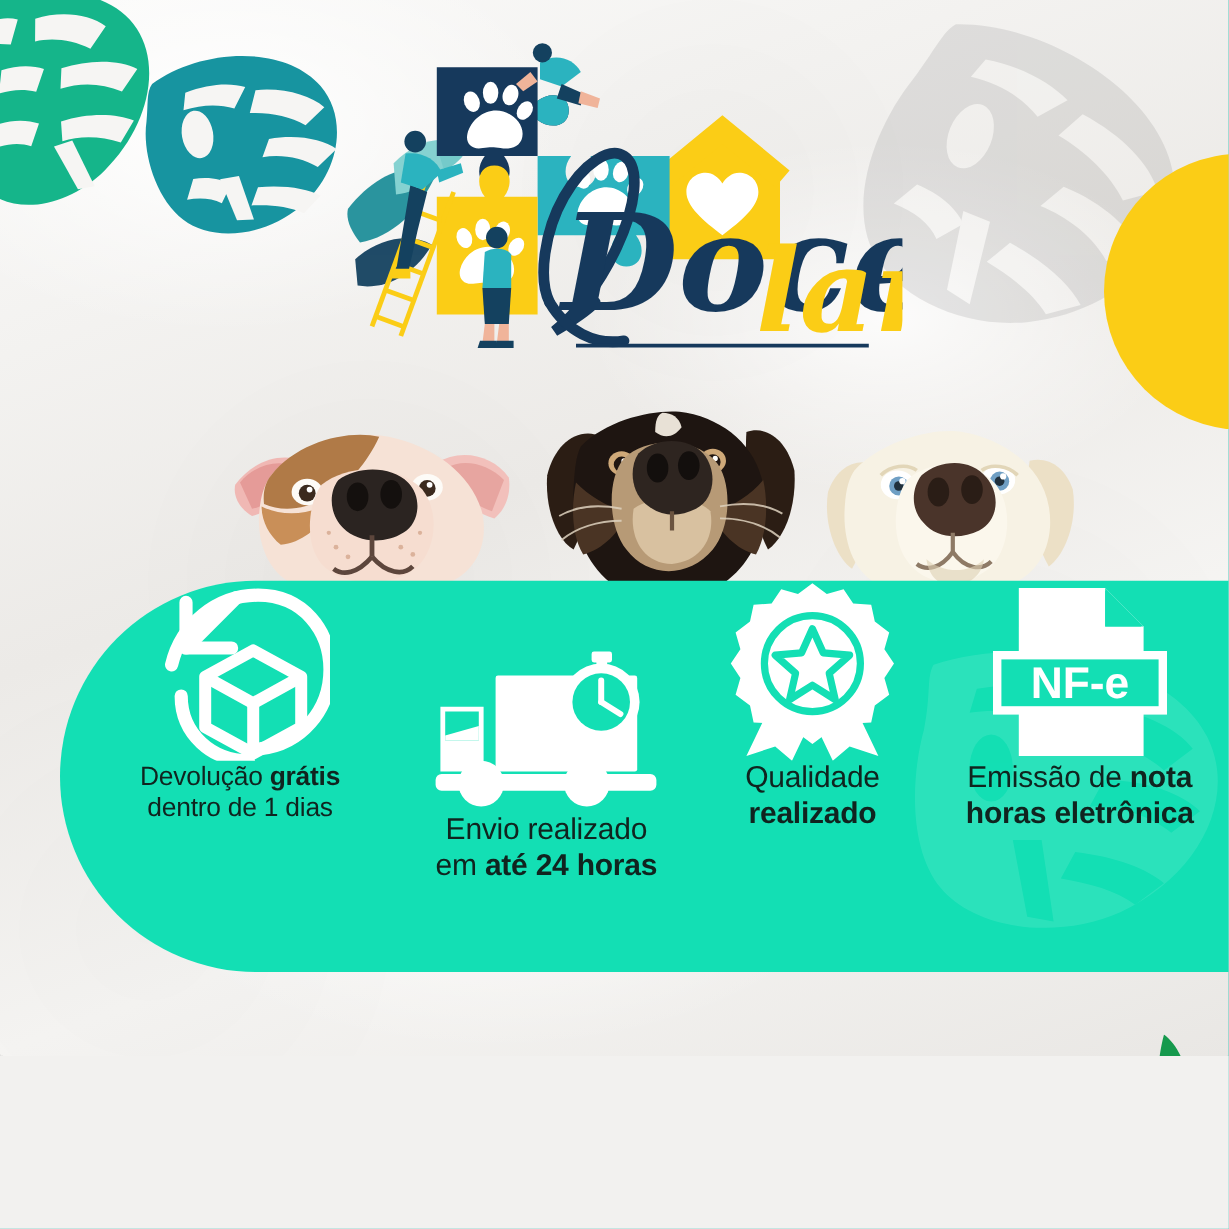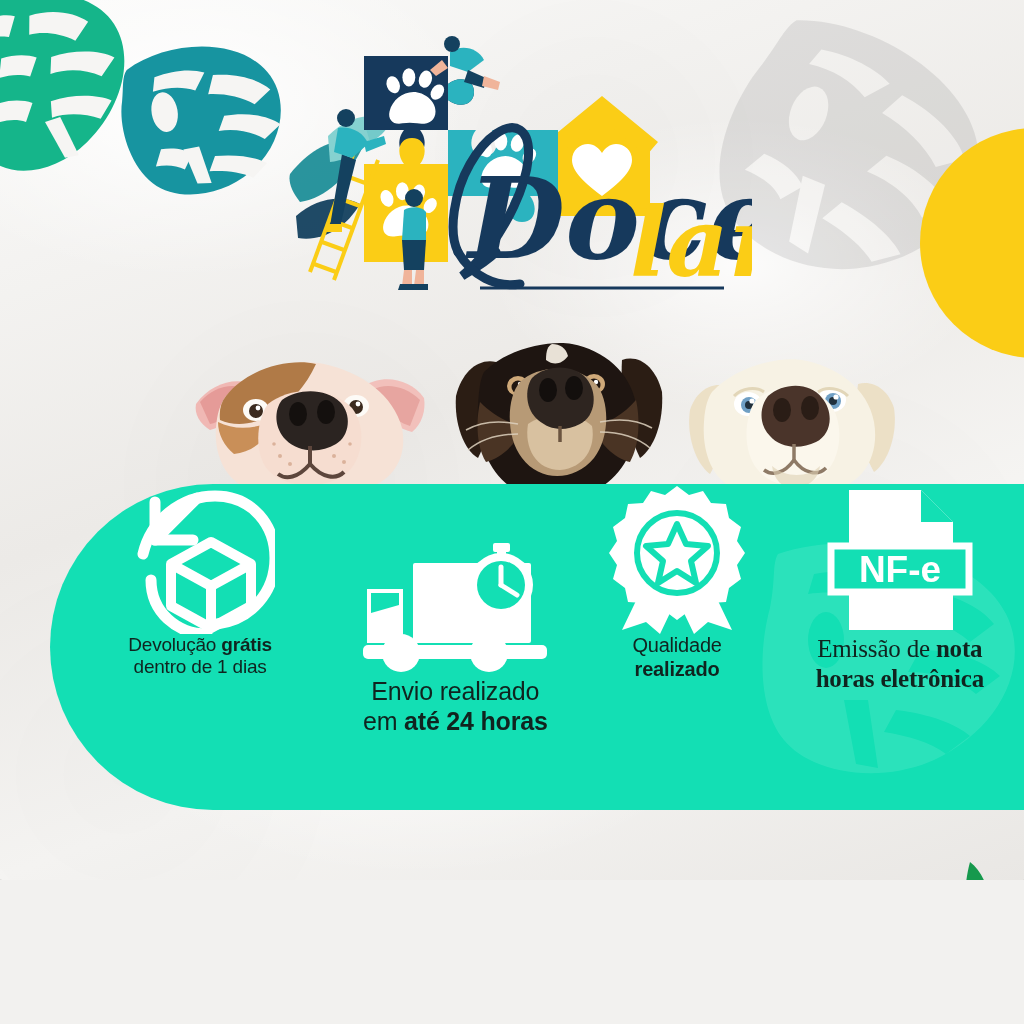--- a/index.html
+++ b/index.html
@@ -65,24 +65,24 @@
   .feat-text{
     color:#10241f;text-align:center;line-height:1.18;
     font-size:25px;font-weight:400;letter-spacing:-.2px;
     font-family:"Liberation Sans","DejaVu Sans",sans-serif;
   }
   .feat-text b{font-weight:700;}
   .f1{width:268px;margin-left:18px;}
   .f2{width:250px;margin-top:43px;}
   .f3{width:200px;}
   .f4{width:252px;}
-  .f1 .feat-text{font-size:19px;}
+  .f1 .feat-text{font-size:22px;}
   .f2 .feat-text{font-size:25px;}
-  .f3 .feat-text{font-size:20px;}
-  .f4 .feat-text{font-size:25px;font-family:Liberation Serif, serif;}
+  .f3 .feat-text{font-size:25px;}
+  .f4 .feat-text{font-size:25px;}
 </style>
 </head>
 <body>
 
 <div id="banner">
 
   <div class="paper"></div>
   <div class="paper2"></div>
 
   <svg class="leafsvg" style="left:-60px;top:-30px;" width="210" height="220" viewBox="0 0 210 220">

